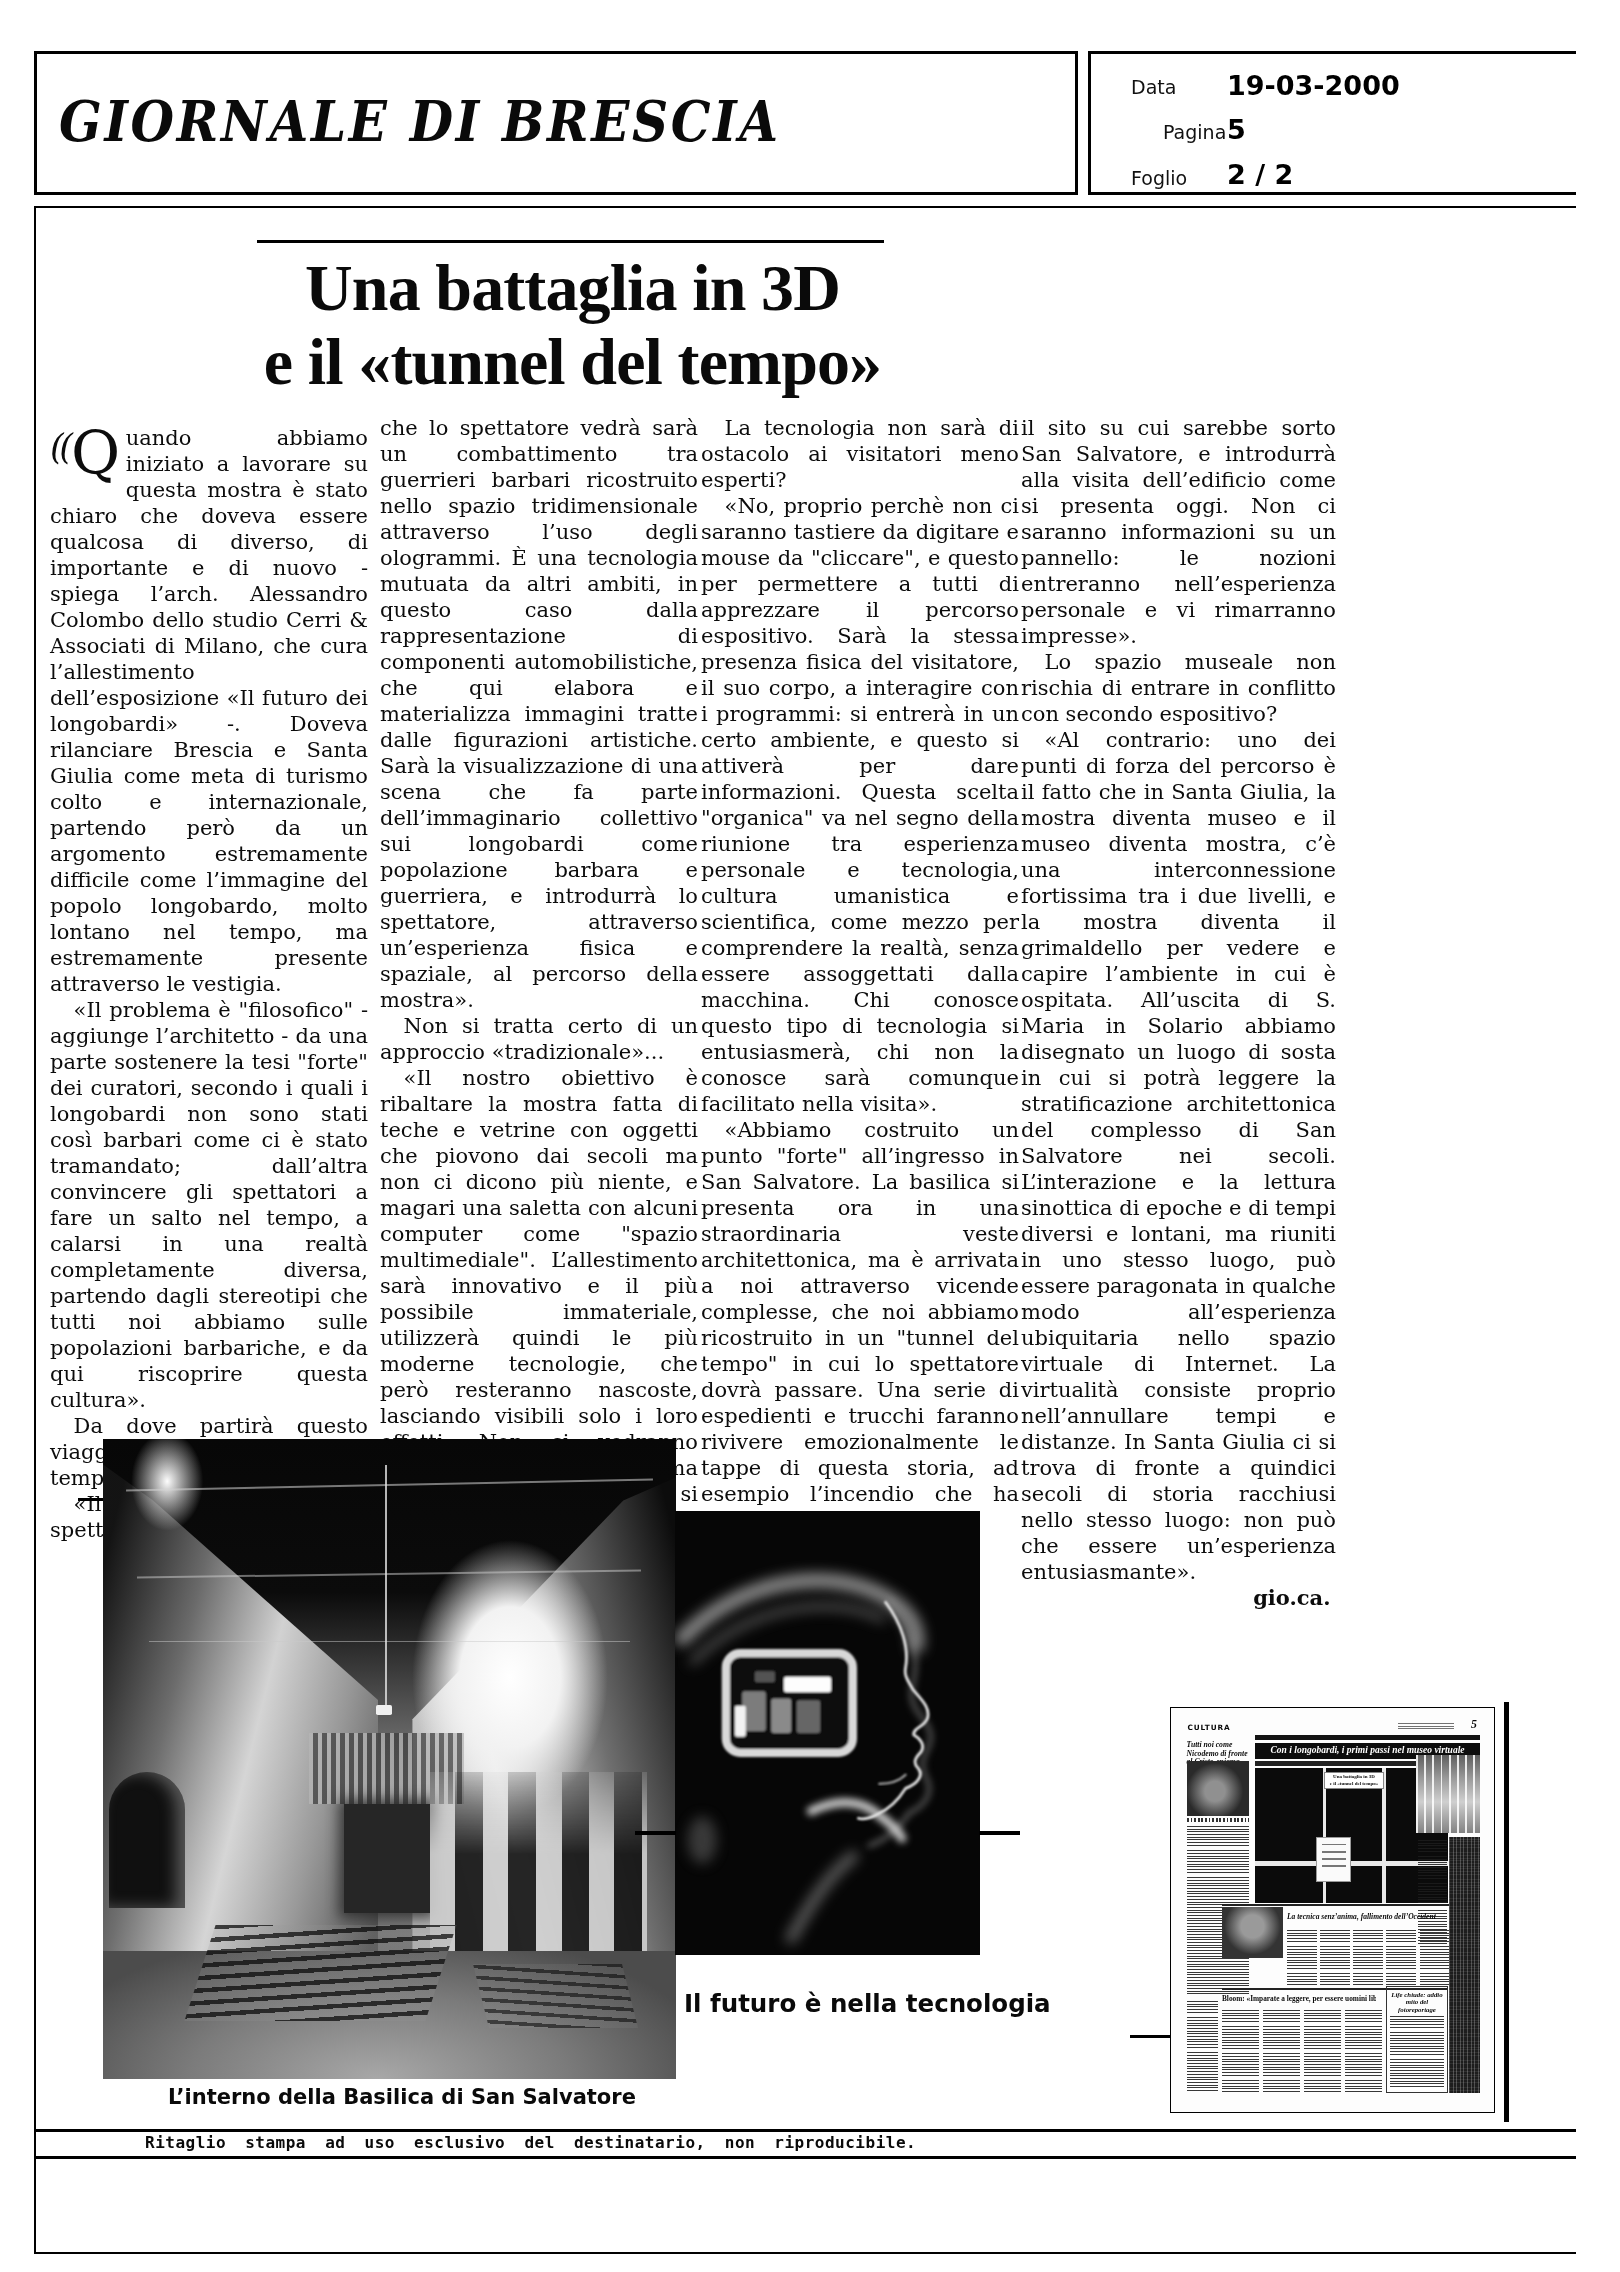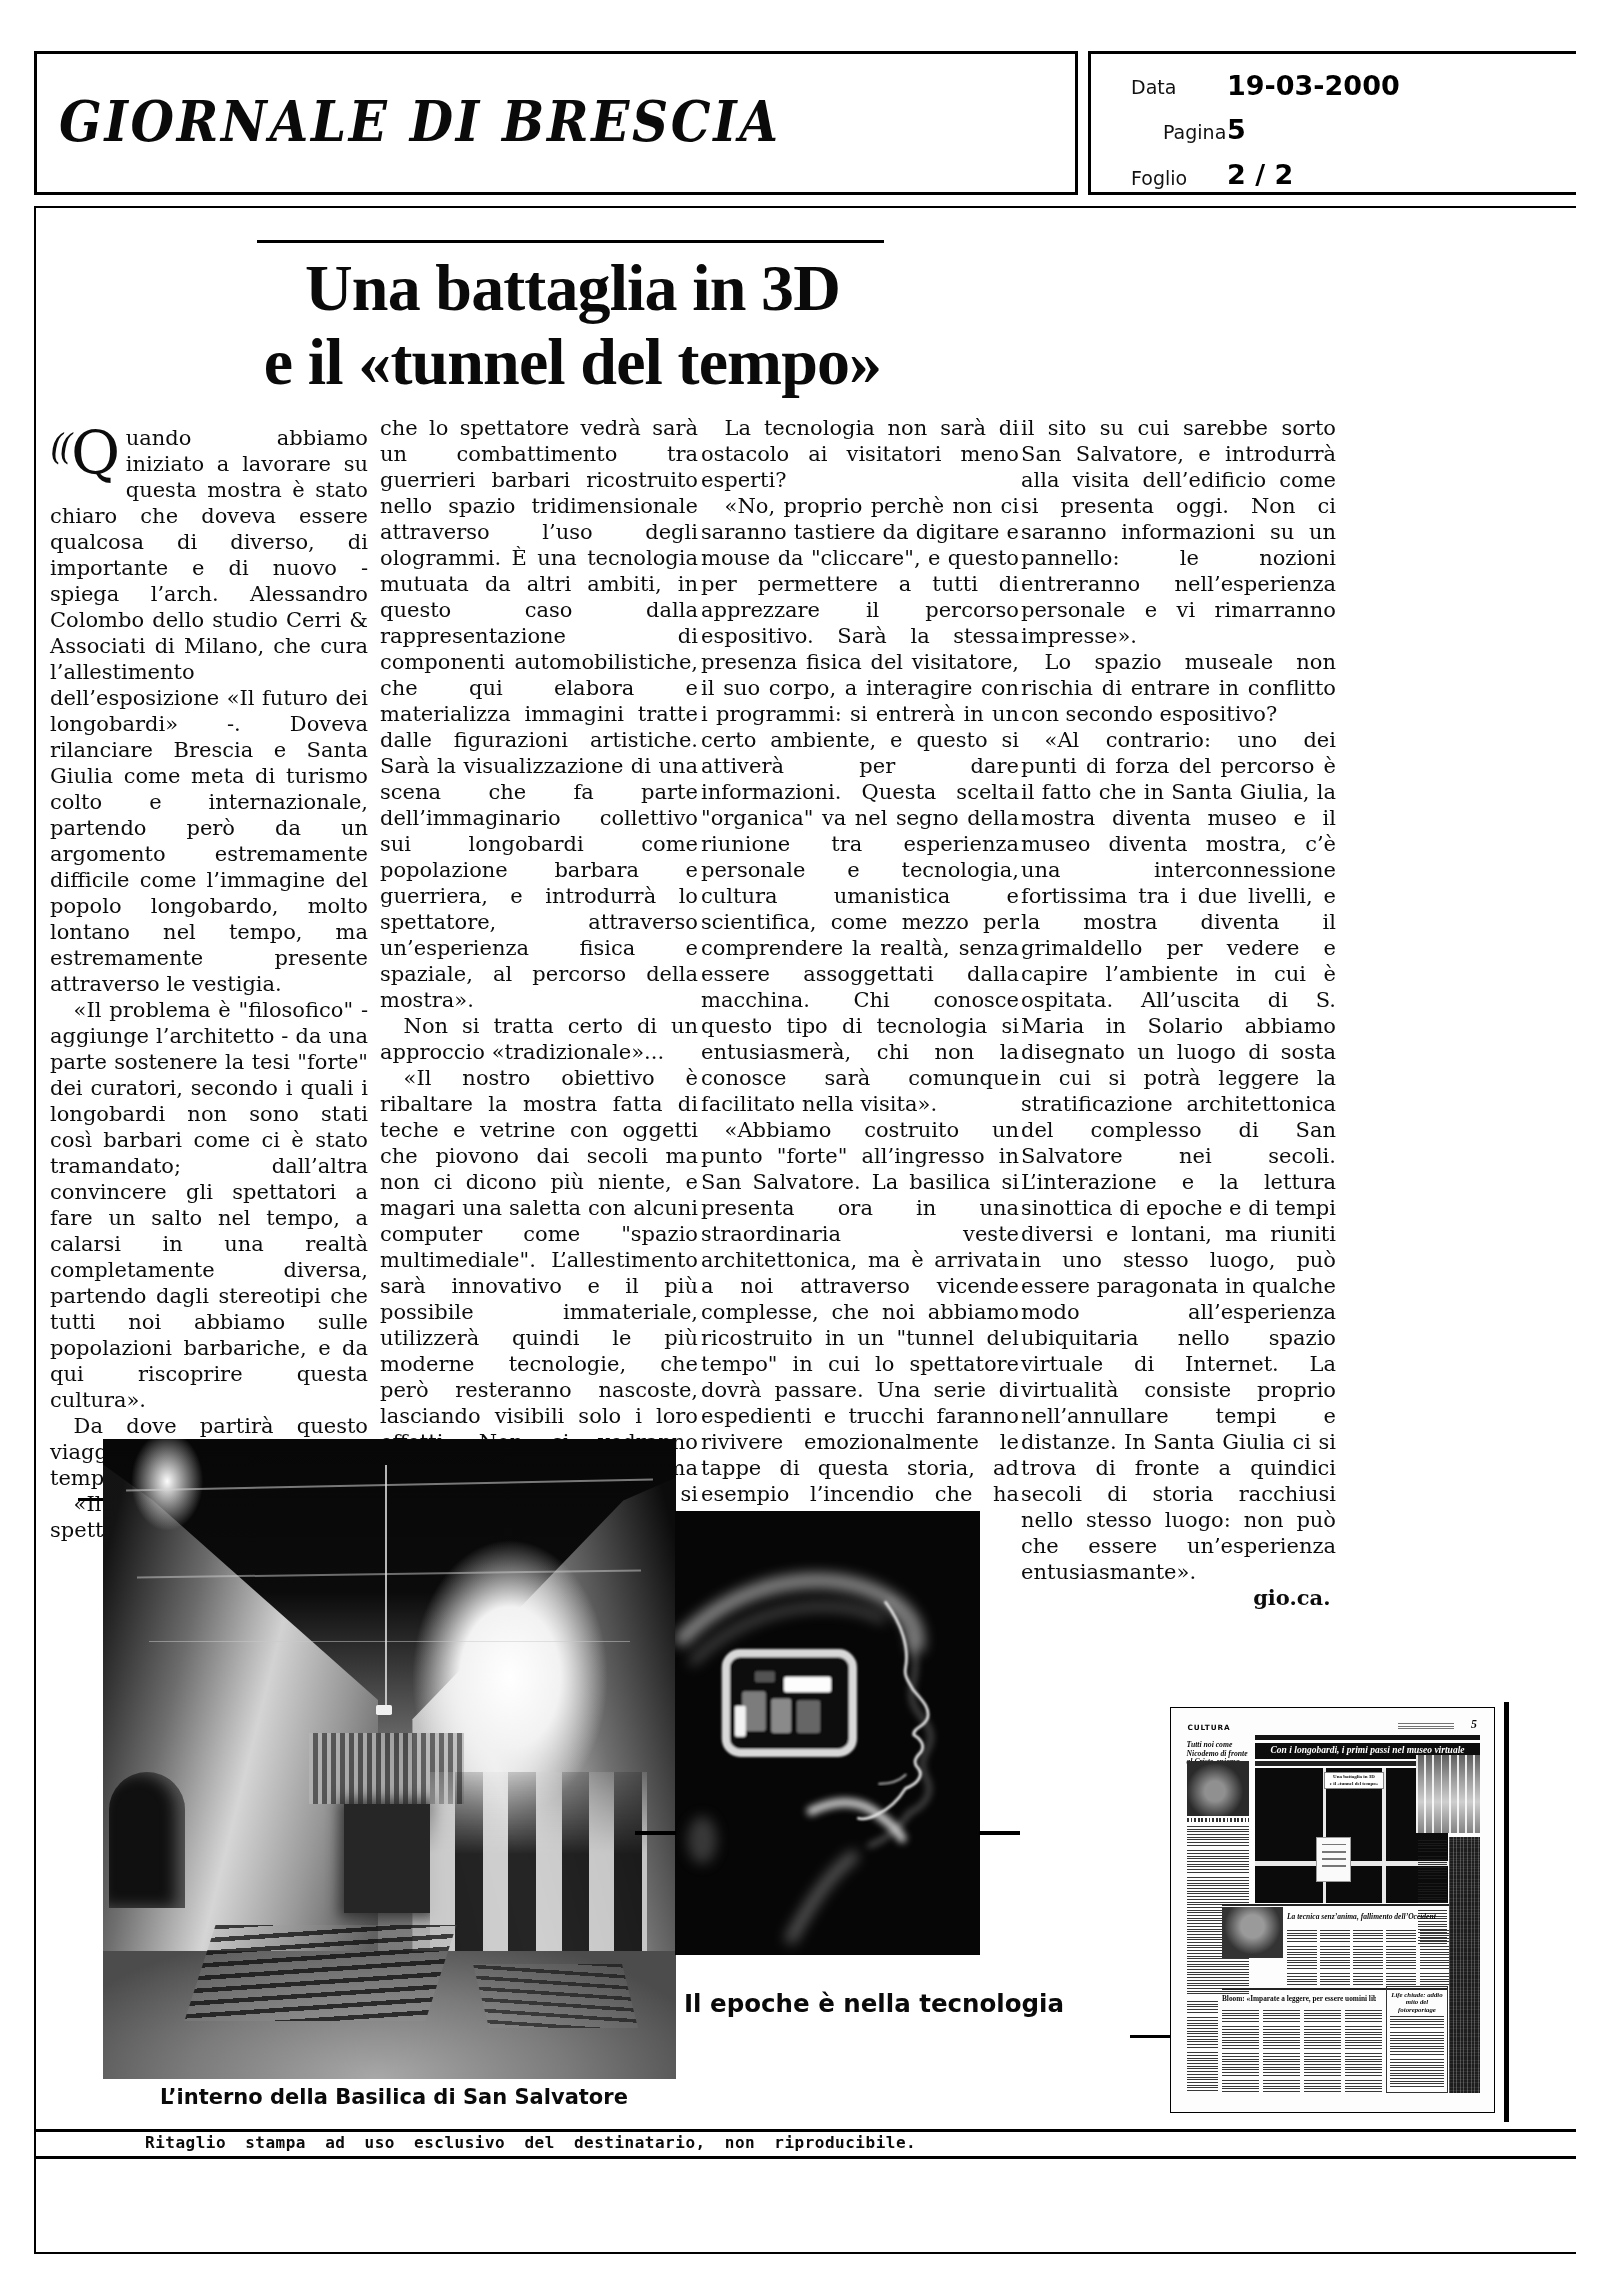--- a/index.html
+++ b/index.html
@@ -70,21 +70,21 @@
       background:repeating-linear-gradient(176deg,rgba(16,16,16,.9) 0 4.5px,rgba(150,150,150,.25) 4.5px 12.7px);}
   .bas-bench2{right:8%;bottom:8%;width:26%;height:10%;transform:skewX(14deg);opacity:.7;
       background:repeating-linear-gradient(184deg,rgba(16,16,16,.85) 0 3.6px,rgba(150,150,150,.2) 3.6px 11px);}
 
   .face{left:675px;top:1511px;width:305px;height:444px;background:#060606;}
   .crop{background:#000;}
 
   
   .caption{position:absolute;font-family:"DejaVu Sans","Liberation Sans",sans-serif;
            font-weight:bold;color:#0a0a0a;}
-  .cap-bas{left:160px;top:2085px;font-size:21px;}
+  .cap-bas{left:168px;top:2085px;font-size:21px;}
   .cap-tech{left:684px;top:1989px;font-size:24.5px;}
 
   
   .thumb{left:1170px;top:1707px;width:325px;height:406px;border:1.8px solid #000;background:#fdfdfd;
          font-family:"Liberation Serif","DejaVu Serif",serif;overflow:hidden;}
   .thumb .abs{position:absolute;}
   .t-section{left:16.4px;top:14.5px;font-family:"DejaVu Sans",sans-serif;font-weight:bold;font-size:7.3px;letter-spacing:0.9px;}
   .t-hsmudge{left:227px;top:14.5px;width:56px;height:6.4px;opacity:.7;}
   .t-pageno{left:300px;top:9px;font-size:11.8px;font-weight:bold;font-style:italic;}
   .t-hl-left{left:15.5px;top:33px;width:64px;font-size:7.7px;line-height:8.6px;font-weight:bold;font-style:italic;}
@@ -233,21 +233,21 @@
         <rect x="134" y="208" width="26" height="36" rx="3" fill="#7c7c7c" opacity="0.8"></rect>
         <rect x="66" y="214" width="12" height="34" rx="2" fill="#f2f2f2"></rect>
         <rect x="88" y="176" width="22" height="12" rx="2" fill="#6f6f6f" opacity="0.7"></rect>
       </g>
       <ellipse cx="30" cy="362" rx="16" ry="26" fill="#6c6c6c" opacity="0.5" filter="url(#b6)"></ellipse>
     </svg>
   </div>
   <div class="abs crop" style="left:635px;top:1831px;width:41px;height:3.6px;"></div>
   <div class="abs crop" style="left:979px;top:1831px;width:41px;height:3.6px;"></div>
 
-  <div class="caption cap-tech">Il epoche è nella tecnologia</div>
+  <div class="caption cap-tech">Il futuro è nella tecnologia</div>
   <div class="caption cap-bas">L’interno della Basilica di San Salvatore</div>
 
   <div class="abs thumb">
     <div class="abs t-section">CULTURA</div>
     <div class="abs t-hsmudge nz"></div>
     <div class="abs t-pageno">5</div>
 
     <div class="abs t-hl-left">Tutti noi come Nicodemo di fronte al Cristo-enigma</div>
     <div class="abs t-photo-left"></div>
     <div class="abs t-capline"></div>

